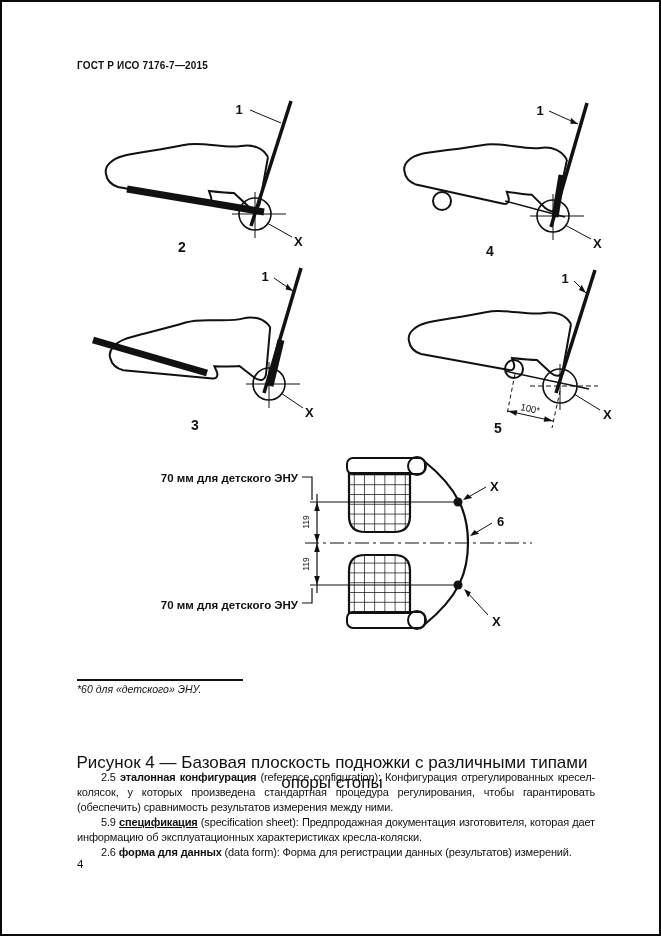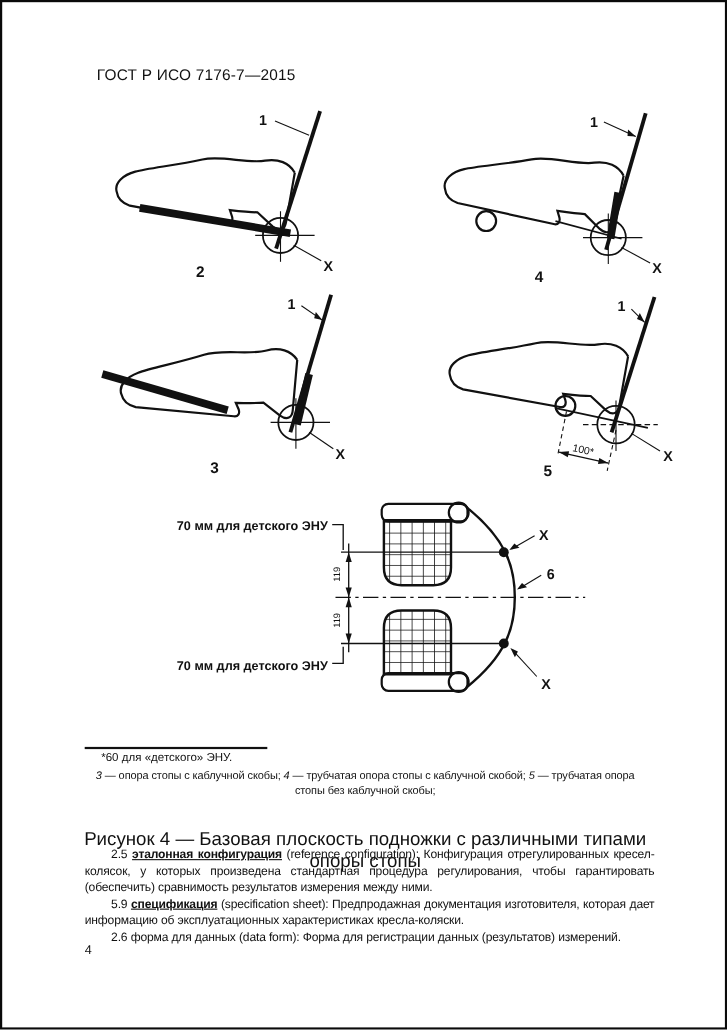--- a/index.html
+++ b/index.html
@@ -1,30 +1,30 @@
 <!DOCTYPE html>
 <html><head>
 <meta charset="utf-8">
 <style>
   html,body{margin:0;padding:0;background:#888;}
   .page{
     position:relative;width:661px;height:936px;margin:0 auto;
     background:#fff;border:2px solid #0a0a0a;box-sizing:border-box;
     font-family:"Liberation Sans",sans-serif;color:#111;overflow:hidden;
   }
-  .header{position:absolute;left:75px;top:58px;font-size:14px;font-weight:normal;letter-spacing:.2px;margin-left:11px;}
+  .header{position:absolute;left:75px;top:58px;font-size:10px;font-weight:bold;letter-spacing:.2px;}
   svg.diag{position:absolute;overflow:visible;}
   svg text{font-family:"Liberation Sans",sans-serif;fill:#111;}
   svg .num{font-weight:bold;font-size:14px;}
   svg .lbl{font-weight:bold;font-size:13px;}
   svg .dim{font-size:9.5px;}
   svg .dimv{font-size:8.5px;}
   svg .childlbl{font-weight:bold;font-size:11.5px;}
   .fnrule{position:absolute;left:75px;top:677px;width:166px;height:2px;background:#111;}
-  .footnote{position:absolute;left:90px;top:681px;font-size:10.5px;}
+  .footnote{position:absolute;left:75px;top:681px;font-size:10.5px;font-style:italic;}
   .legend{position:absolute;left:65px;top:697px;width:530px;text-align:center;
           font-size:10px;line-height:14.4px;letter-spacing:-.1px;}
   .caption{position:absolute;left:70px;top:751px;width:520px;text-align:center;font-size:17px;}
   .paras{position:absolute;left:75px;top:768px;width:518px;font-size:11px;line-height:15px;
          text-align:justify;letter-spacing:-.15px;}
   .paras p{margin:0;text-indent:24px;}
   .pagenum{position:absolute;left:75px;top:856px;font-size:11.5px;}
   .ln{stroke:#111;fill:none;}
 </style>
 </head>
@@ -146,26 +146,24 @@
 
     <line class="ln" stroke-width="1" x1="328" y1="170" x2="306" y2="146"></line>
     <polygon points="0,0 -9,-2.8 -7,2.8" fill="#111" transform="translate(304,144) rotate(227)"></polygon>
     <text class="lbl" x="332" y="181">X</text>
   </svg>
 
   <div class="fnrule"></div>
   <div class="footnote">*60 для «детского» ЭНУ.</div>
 
   <div class="legend">
-    <div><span style="font-style: italic;">3</span><span> — опора стопы с каблучной скобы; </span><span style="font-style: italic;">4</span><span> — трубчатая опора стопы с каблучной скобой; </span><span style="font-style: italic;">5</span><span> — трубчатая опора</span></div>
-    <div><span>стопы без каблучной скобы;</span></div>
   </div>
 
   <div class="caption">Рисунок 4 — Базовая плоскость подножки с различными типами опоры стопы</div>
 
   <div class="paras">
-    <p><span>2.5 </span><span style="font-weight: bold; text-decoration: underline;">эталонная конфигурация</span><span> (reference configuration): Конфигурация отрегулированных кресел-колясок, у которых произведена стандартная процедура регулирования, чтобы гарантировать (обеспечить) сравнимость результатов измерения между ними.</span></p>
+    <p><span>2.5 </span><span style="font-weight: bold;">эталонная конфигурация</span><span> (reference configuration): Конфигурация отрегулированных кресел-колясок, у которых произведена стандартная процедура регулирования, чтобы гарантировать (обеспечить) сравнимость результатов измерения между ними.</span></p>
     <p><span>5.9 </span><span style="font-weight: bold; text-decoration: underline;">спецификация</span><span> (specification sheet): Предпродажная документация изготовителя, которая дает информацию об эксплуатационных характеристиках кресла-коляски.</span></p>
-    <p><span>2.6 </span><span style="font-weight: normal;">форма для данных</span><span> (data form): Форма для регистрации данных (результатов) измерений.</span></p>
+    <p><span>2.6 </span><span style="font-weight: bold;">форма для данных</span><span> (data form): Форма для регистрации данных (результатов) измерений.</span></p>
   </div>
 
   <div class="pagenum">4</div>
 </div>
 
 </body></html>

